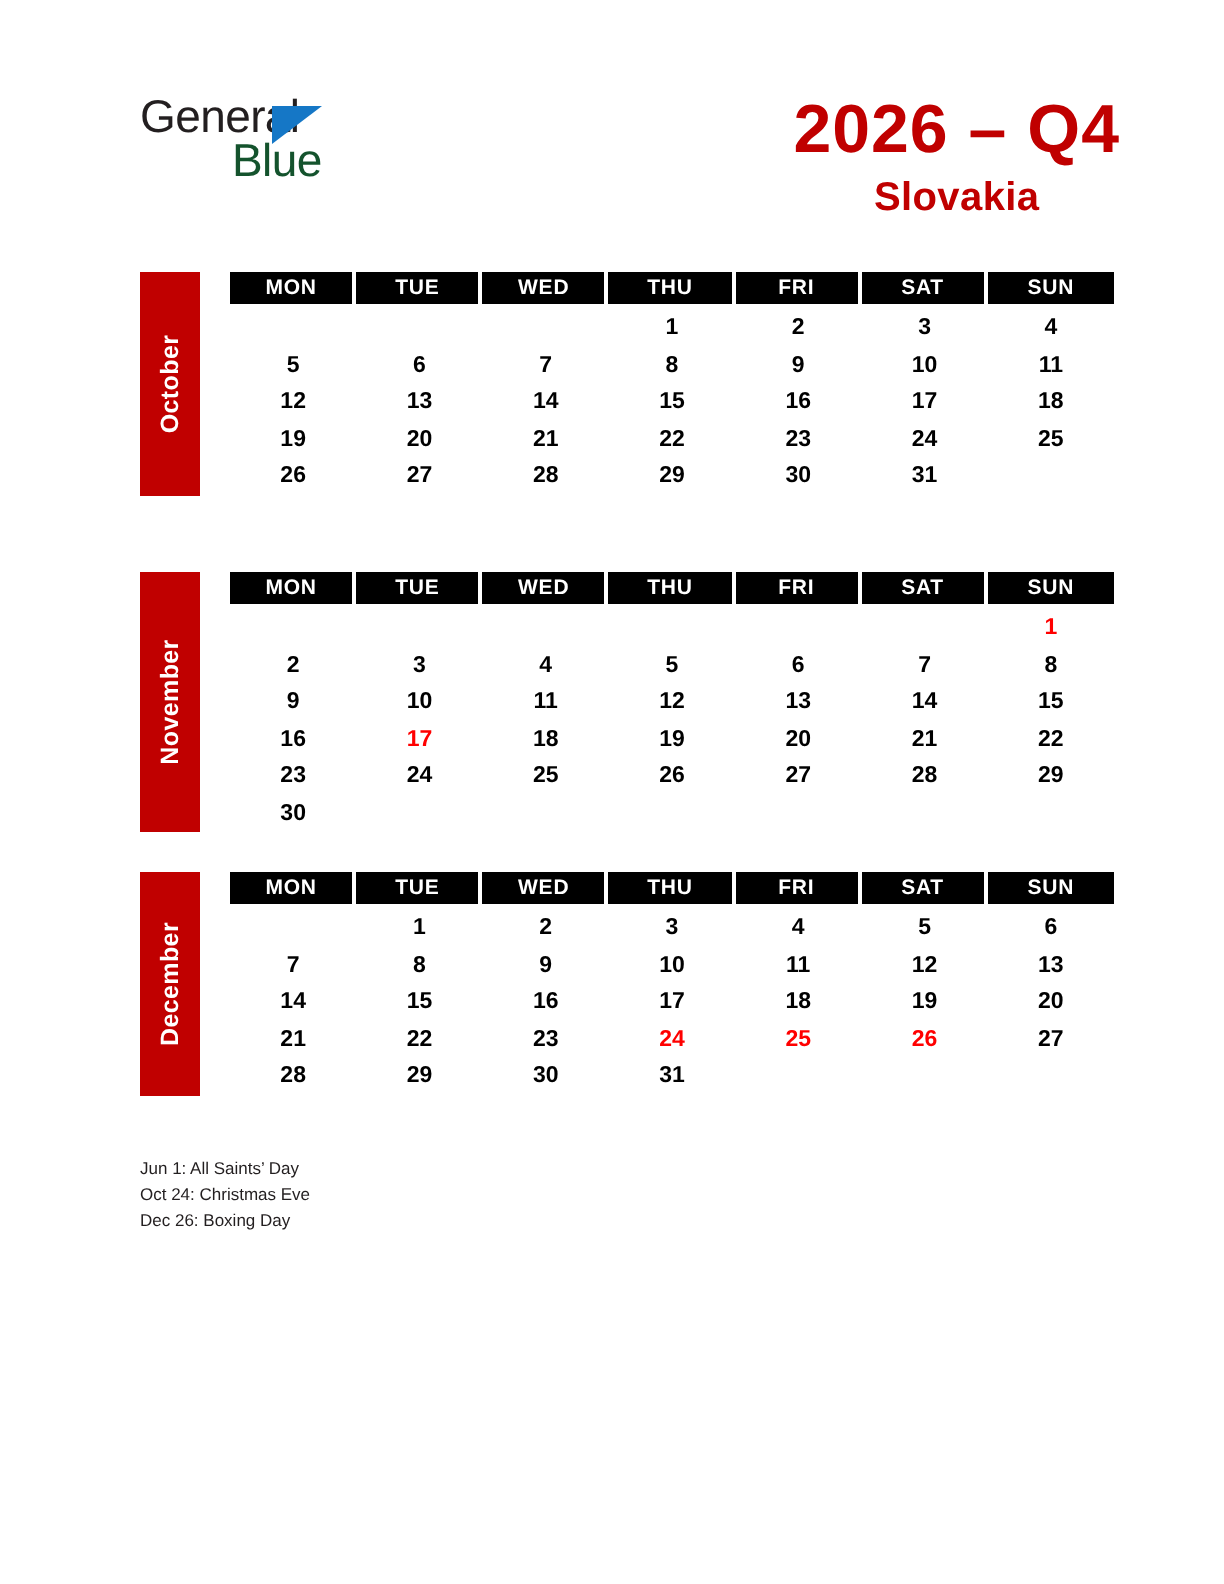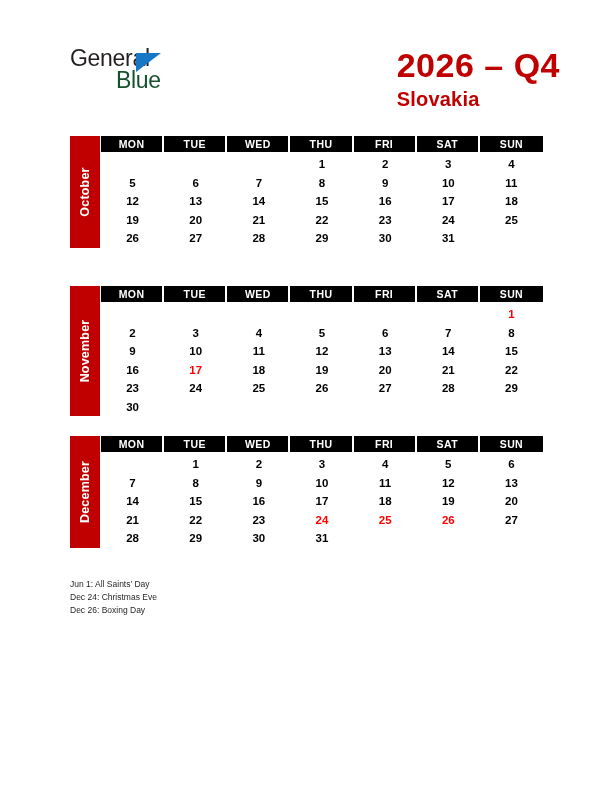--- a/index.html
+++ b/index.html
@@ -58,21 +58,21 @@
     font-size: 23px;
     color: #14532d;
     font-family: "Liberation Sans", sans-serif;
     letter-spacing: -0.3px;
     line-height: 1;
   }
   .title-block {
     position: absolute;
     right: 69px;
     top: 48px;
-    text-align: left;
+    text-align: center;
   }
   .title-main {
     font-size: 34px;
     font-weight: bold;
     color: #c00000;
     line-height: 1.05;
     letter-spacing: 0.5px;
   }
   .title-sub {
     font-size: 20px;
@@ -110,20 +110,21 @@
     font-size: 12.5px;
     font-weight: bold;
     letter-spacing: 0.2px;
   }
 
   .month-grid {
     position: absolute;
     left: 31px;
     top: 0;
     width: 442px;
+    padding-left: 14px;
   }
   table.cal {
     border-collapse: separate;
     border-spacing: 0;
     width: 442px;
     table-layout: fixed;
   }
   table.cal th {
     background: #000000;
     color: #ffffff;
@@ -389,15 +390,15 @@
             <td></td>
             <td></td>
           </tr>
         </tbody>
     </table>
   </div>
 </div>
 
 <div class="legend">
   <div class="legend-line">Jun 1: All Saints’ Day</div>
-  <div class="legend-line">Dec 24: Christmas Eve</div>
+  <div class="legend-line">Oct 24: Christmas Eve</div>
   <div class="legend-line">Dec 26: Boxing Day</div>
 </div>
 
 </body></html>

